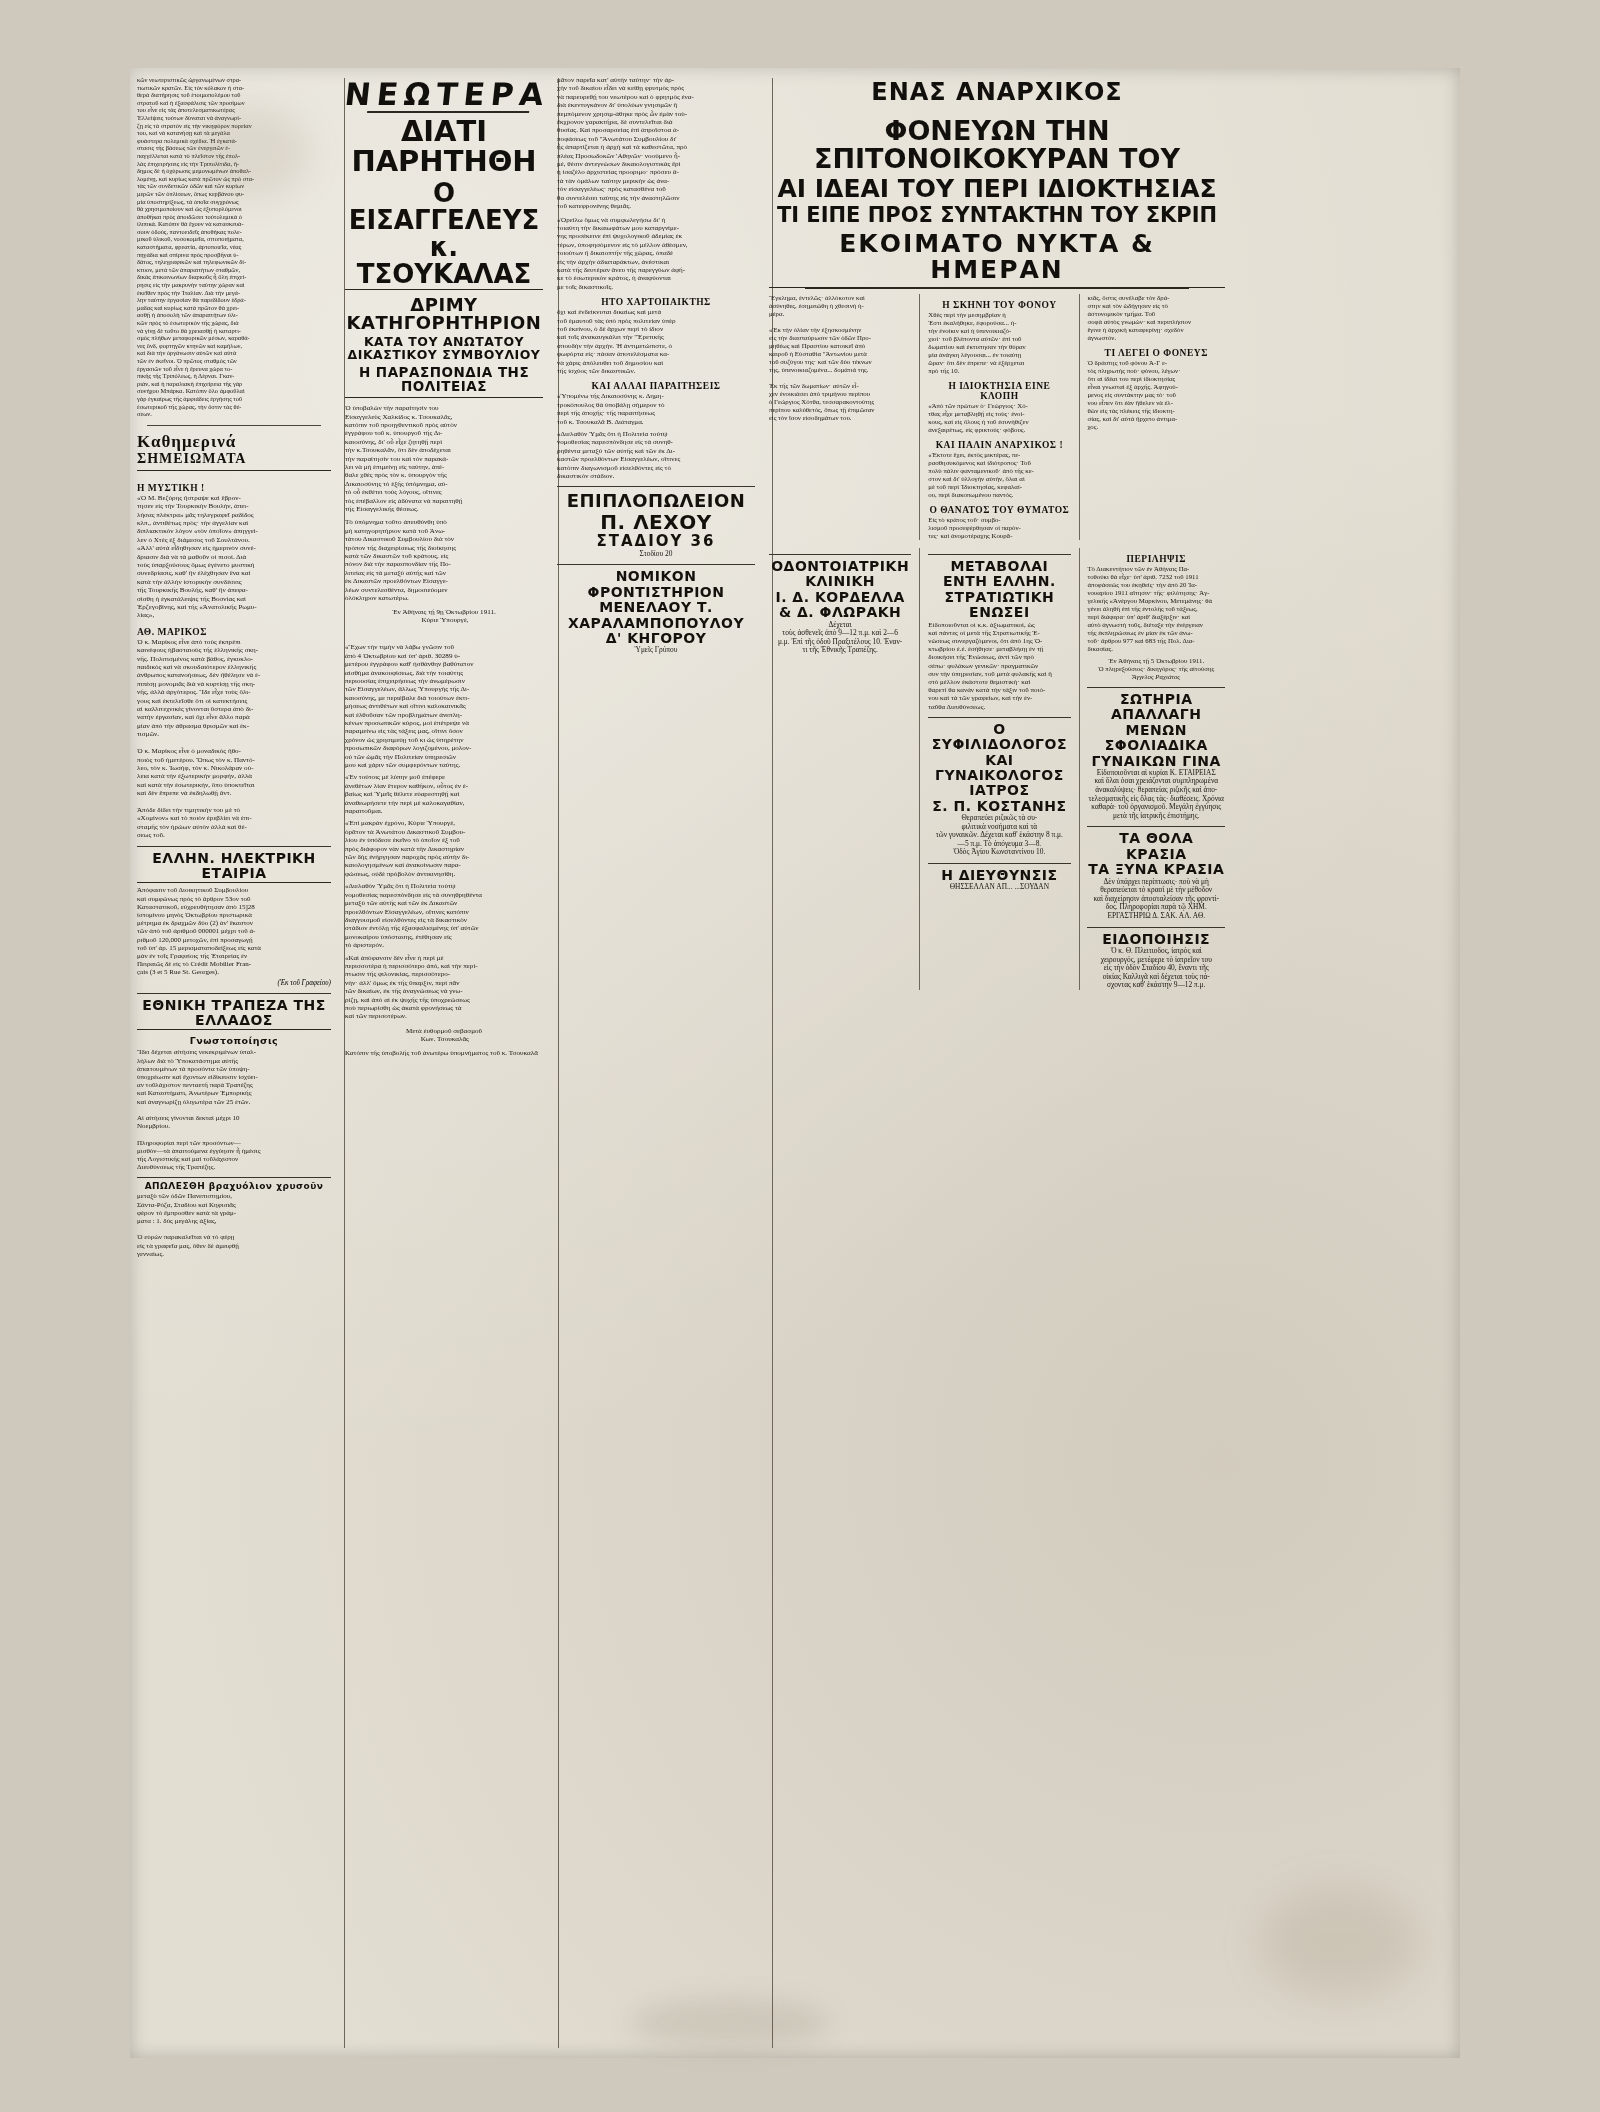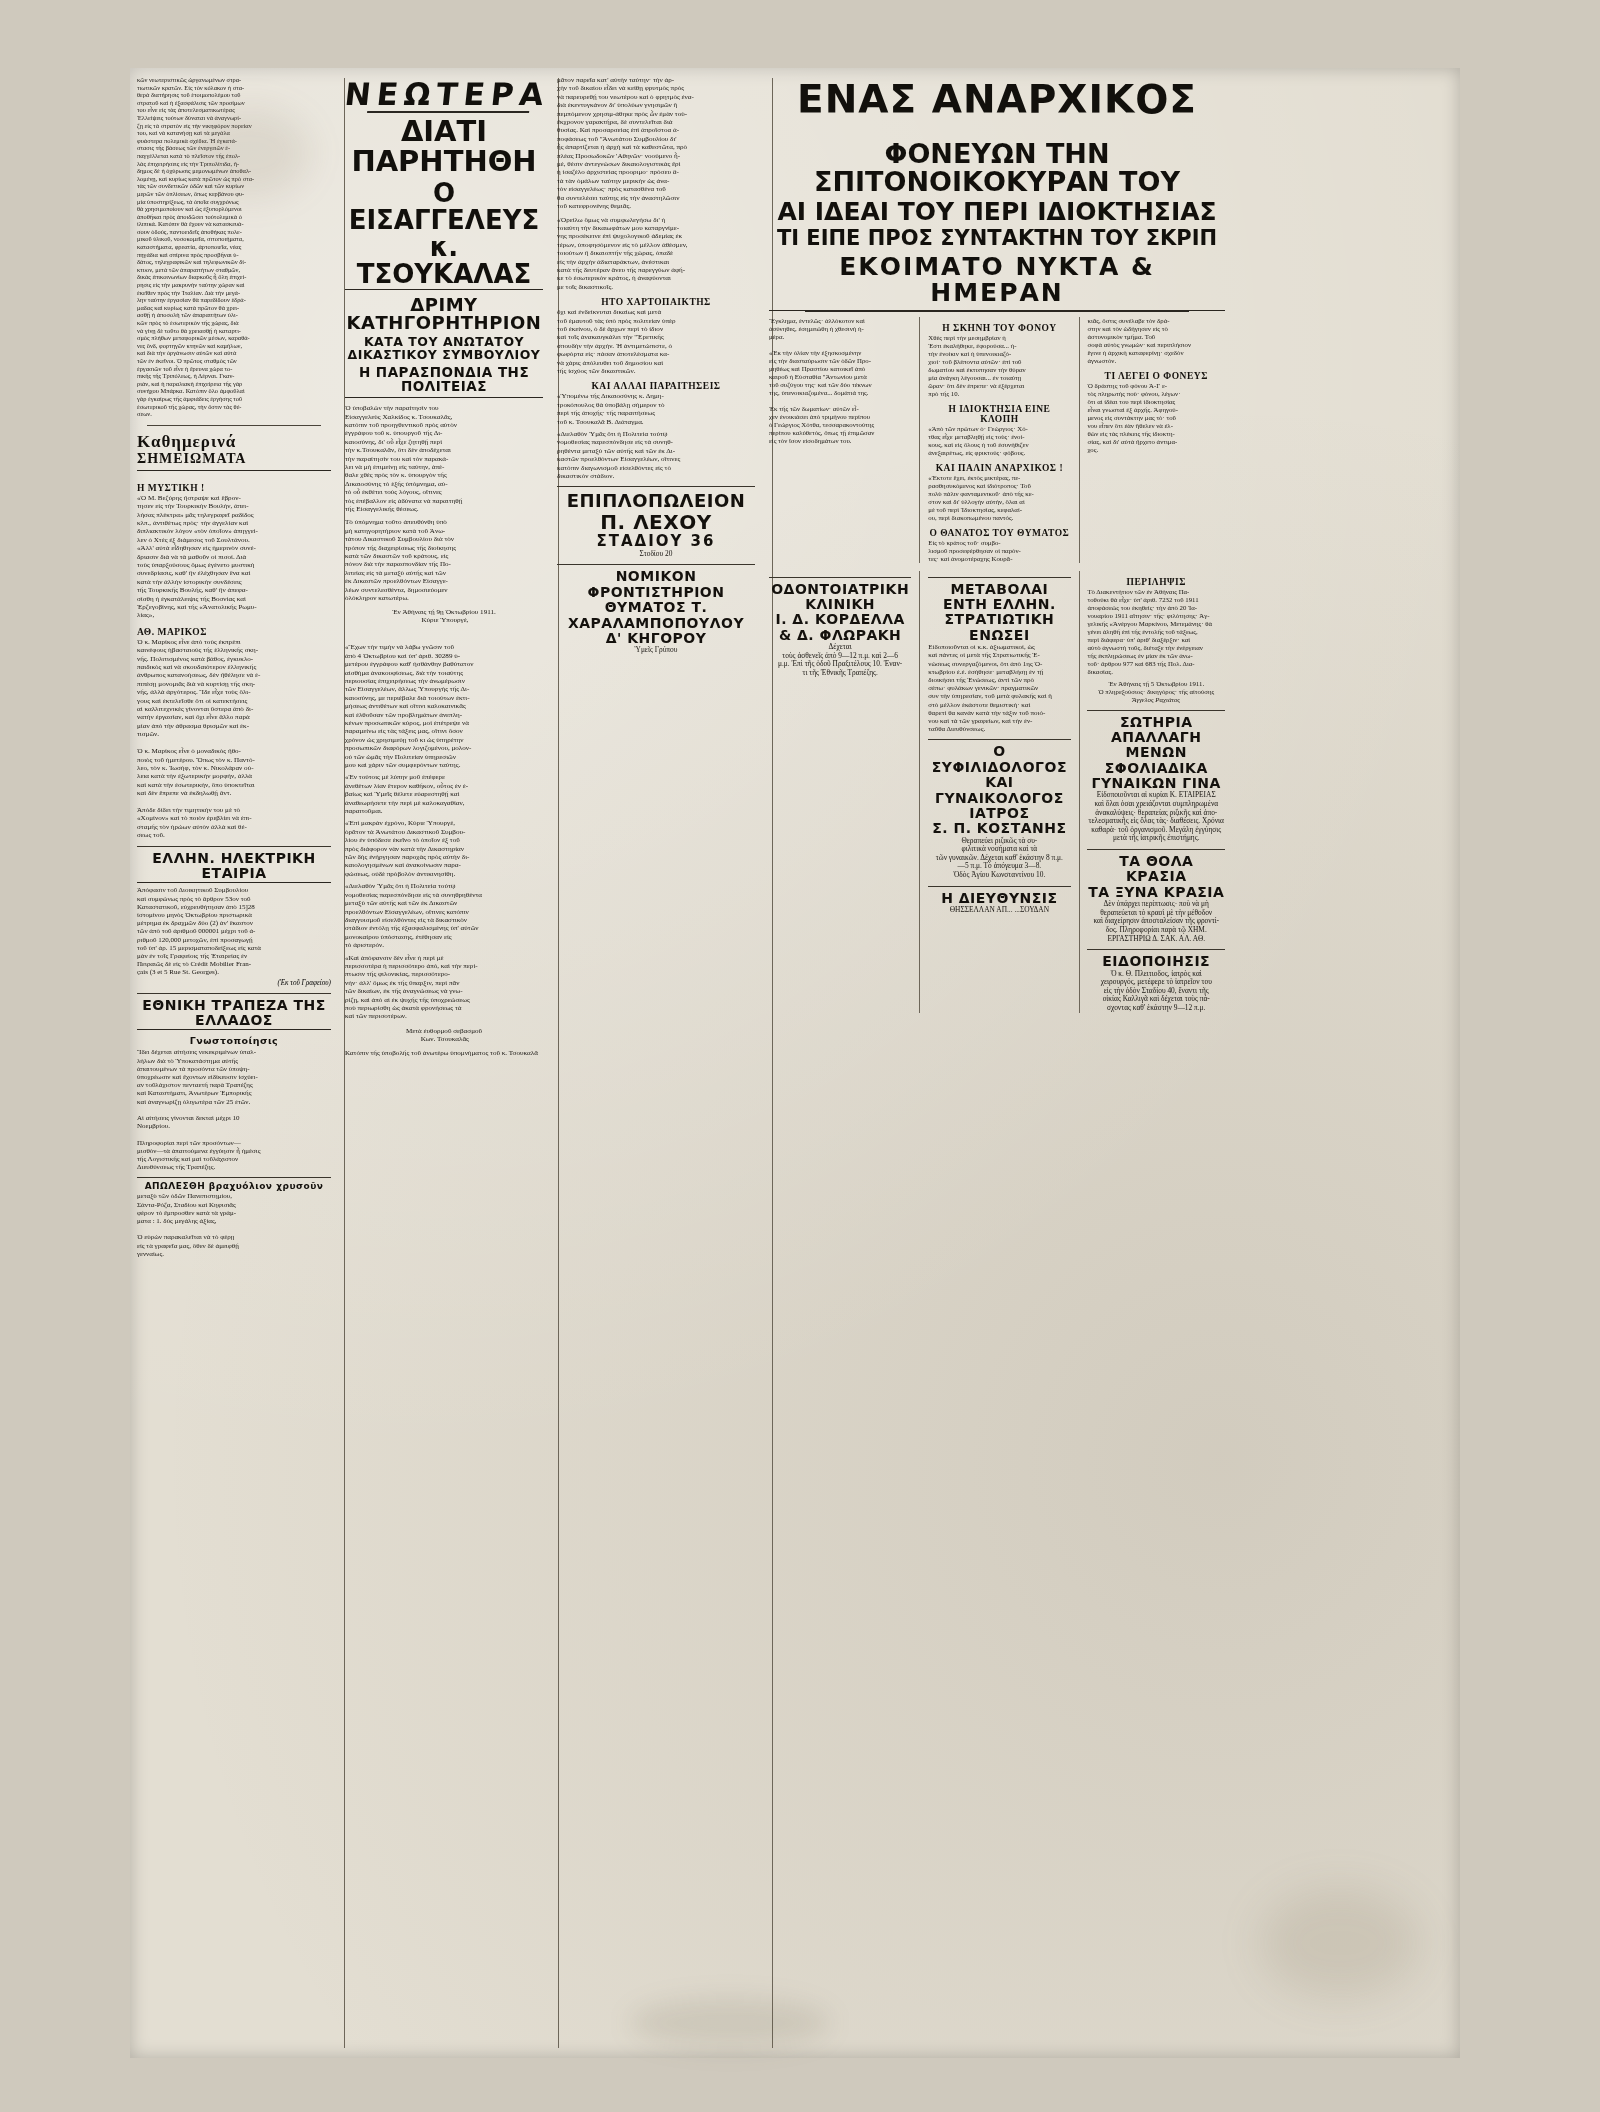--- a/index.html
+++ b/index.html
@@ -91,21 +91,21 @@
     left: 12%;
     right: 6%;
     bottom: -3px;
     height: 2px;
     background: #2b2722;
   }
   .hl-1 { font-size: 29px; margin: 6px 0 3px 0; letter-spacing: 0px; }
   .hl-2 { font-size: 26px; margin: 2px 0 6px 0; letter-spacing: 0px; }
   .hl-3 { font-size: 18px; margin: 6px 0 2px 0; font-weight: bold; }
 
-  .hl-big-a { font-size: 39px; letter-spacing: 1px; margin: 4px 0 19px 0; }
+  .hl-big-a { font-size: 24px; letter-spacing: 1px; margin: 4px 0 12px 0; }
   .hl-big-b { font-size: 27px; letter-spacing: 0px; margin: 2px 0 3px 0; }
   .hl-big-c { font-size: 25px; letter-spacing: 0px; margin: 3px 0 3px 0; }
   .hl-big-d { font-size: 21px; letter-spacing: 0px; margin: 3px 0 3px 0; }
   .hl-big-e { font-size: 25px; letter-spacing: 2px; margin: 4px 0 6px 0; }
 
   .sec-title {
     font-family: Liberation Serif, serif;
     font-weight: bold;
     font-size: 15px;
     letter-spacing: 1px;
@@ -464,21 +464,21 @@
 
         <div class="ad">
           <div class="ad-title lg">ΕΠΙΠΛΟΠΩΛΕΙΟΝ</div>
           <div class="ad-title" style="font-size:20px;">Π. ΛΕΧΟΥ</div>
           <div class="ad-title" style="font-size:15px;letter-spacing:2px;">ΣΤΑΔΙΟΥ 36</div>
           <div class="ad-sub">Στοδίου 20</div>
         </div>
 
         <div class="ad">
           <div class="ad-title sm">ΝΟΜΙΚΟΝ ΦΡΟΝΤΙΣΤΗΡΙΟΝ</div>
-          <div class="ad-title sm">ΘΥΜΑΤΟΣ Τ. ΧΑΡΑΛΑΜΠΟΠΟΥΛΟΥ</div>
+          <div class="ad-title sm">ΜΕΝΕΛΑΟΥ Τ. ΧΑΡΑΛΑΜΠΟΠΟΥΛΟΥ</div>
           <div class="ad-title sm">Δ' ΚΗΓΟΡΟΥ</div>
           <div class="ad-sub">Ὑμεῖς Γρύπου</div>
         </div>
       </div>
 
       <div class="rule" style="left:642px;"></div>
 
       <div class="col" style="width:470px;">
         <div class="hl hl-big-a">ΕΝΑΣ ΑΝΑΡΧΙΚΟΣ</div>
         <div class="hl hl-big-b">ΦΟΝΕΥΩΝ ΤΗΝ ΣΠΙΤΟΝΟΙΚΟΚΥΡΑΝ ΤΟΥ</div>

